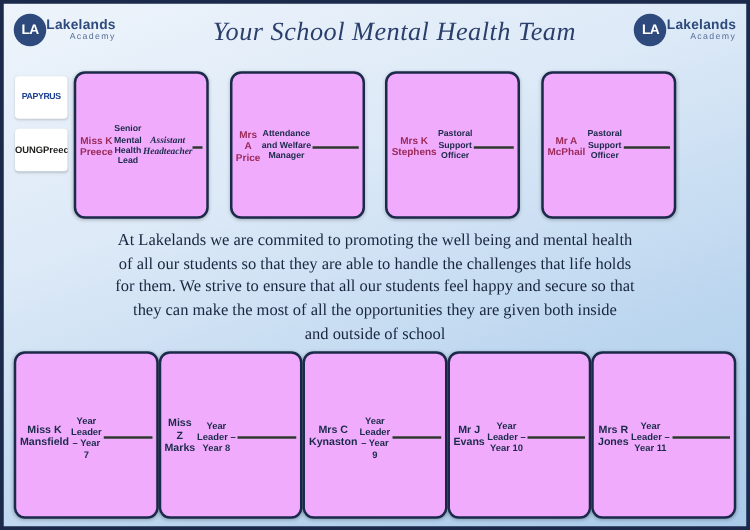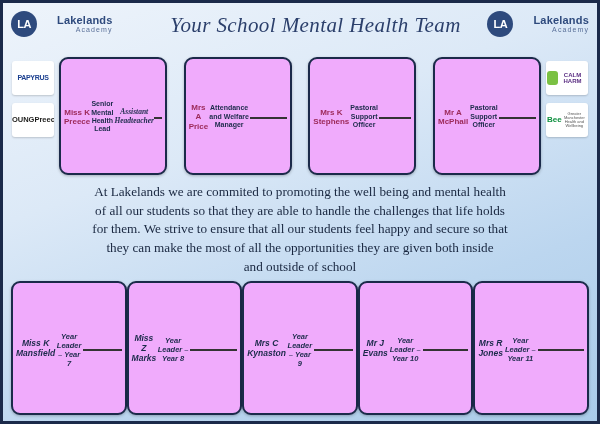--- a/index.html
+++ b/index.html
@@ -38,21 +38,21 @@
     color: #2b3f6b;
     letter-spacing: 0.4px;
     white-space: nowrap;
     padding-left: 31px;
   }
 
   .logo-brand {
     position: absolute;
     display: flex;
     align-items: center;
-    gap: 20px;
+    gap: 0;
   }
   .logo-brand.left { left: 8px; top: 8px; }
   .logo-brand.right { right: 8px; top: 8px; }
 
   .logo-mark {
     width: 26px; height: 26px;
     border-radius: 50%;
     background: #2e4a7d;
     color: #ffffff;
     font-family: "Liberation Sans", sans-serif;
@@ -234,21 +234,21 @@
   
   .bottom-row {
     position: absolute;
     left: 8px;
     right: 8px;
     bottom: 6px;
     height: 134px;
     display: flex;
     justify-content: space-between;
   }
-  .bottom-row .card { width: 124px; height: 134px; font-style: italic; }
+  .bottom-row .card { width: 124px; height: 134px; }
   .bottom-row .card .name { color: #1b2a4a; font-size: 8.5px; }
   .bottom-row .card .role { font-size: 7.5px; margin-top: 2px; }
 </style>
 </head>
 <body>
 
 <div class="poster">
 
   <div class="header">
     <div class="logo-brand left">
@@ -273,30 +273,20 @@
   <div class="side-logos left">
     <div class="partner p-papyrus">
       <div class="p-top">PAPYRUS</div>
     </div>
     <div class="partner p-young">
       <div class="p-top">YOUNG</div>
       <div class="p-top ym2">Preece</div>
     </div>
   </div>
 
-  <div class="side-logos right">
-    <div class="partner p-calm">
-      <div class="p-icon"></div>
-      <div class="p-top">CALM HARM</div>
-    </div>
-    <div class="partner p-bee">
-      <div class="p-top">Bee</div>
-      <div class="p-bot">Greater Manchester Health and Wellbeing</div>
-    </div>
-  </div>
 
   <div class="top-row">
 
     <div class="card">
       <div class="name">Miss K Preece</div>
       <div class="role">Senior Mental Health Lead</div>
       <div class="role2">Assistant Headteacher</div>
       <div class="photo">
         <div class="bg" style="background:linear-gradient(180deg,#dfe6ee 0%,#c7d3e0 100%)"></div>
         <div class="person-hair" style="width:30px;height:34px;top:6px;background:#c9a86a"></div>

